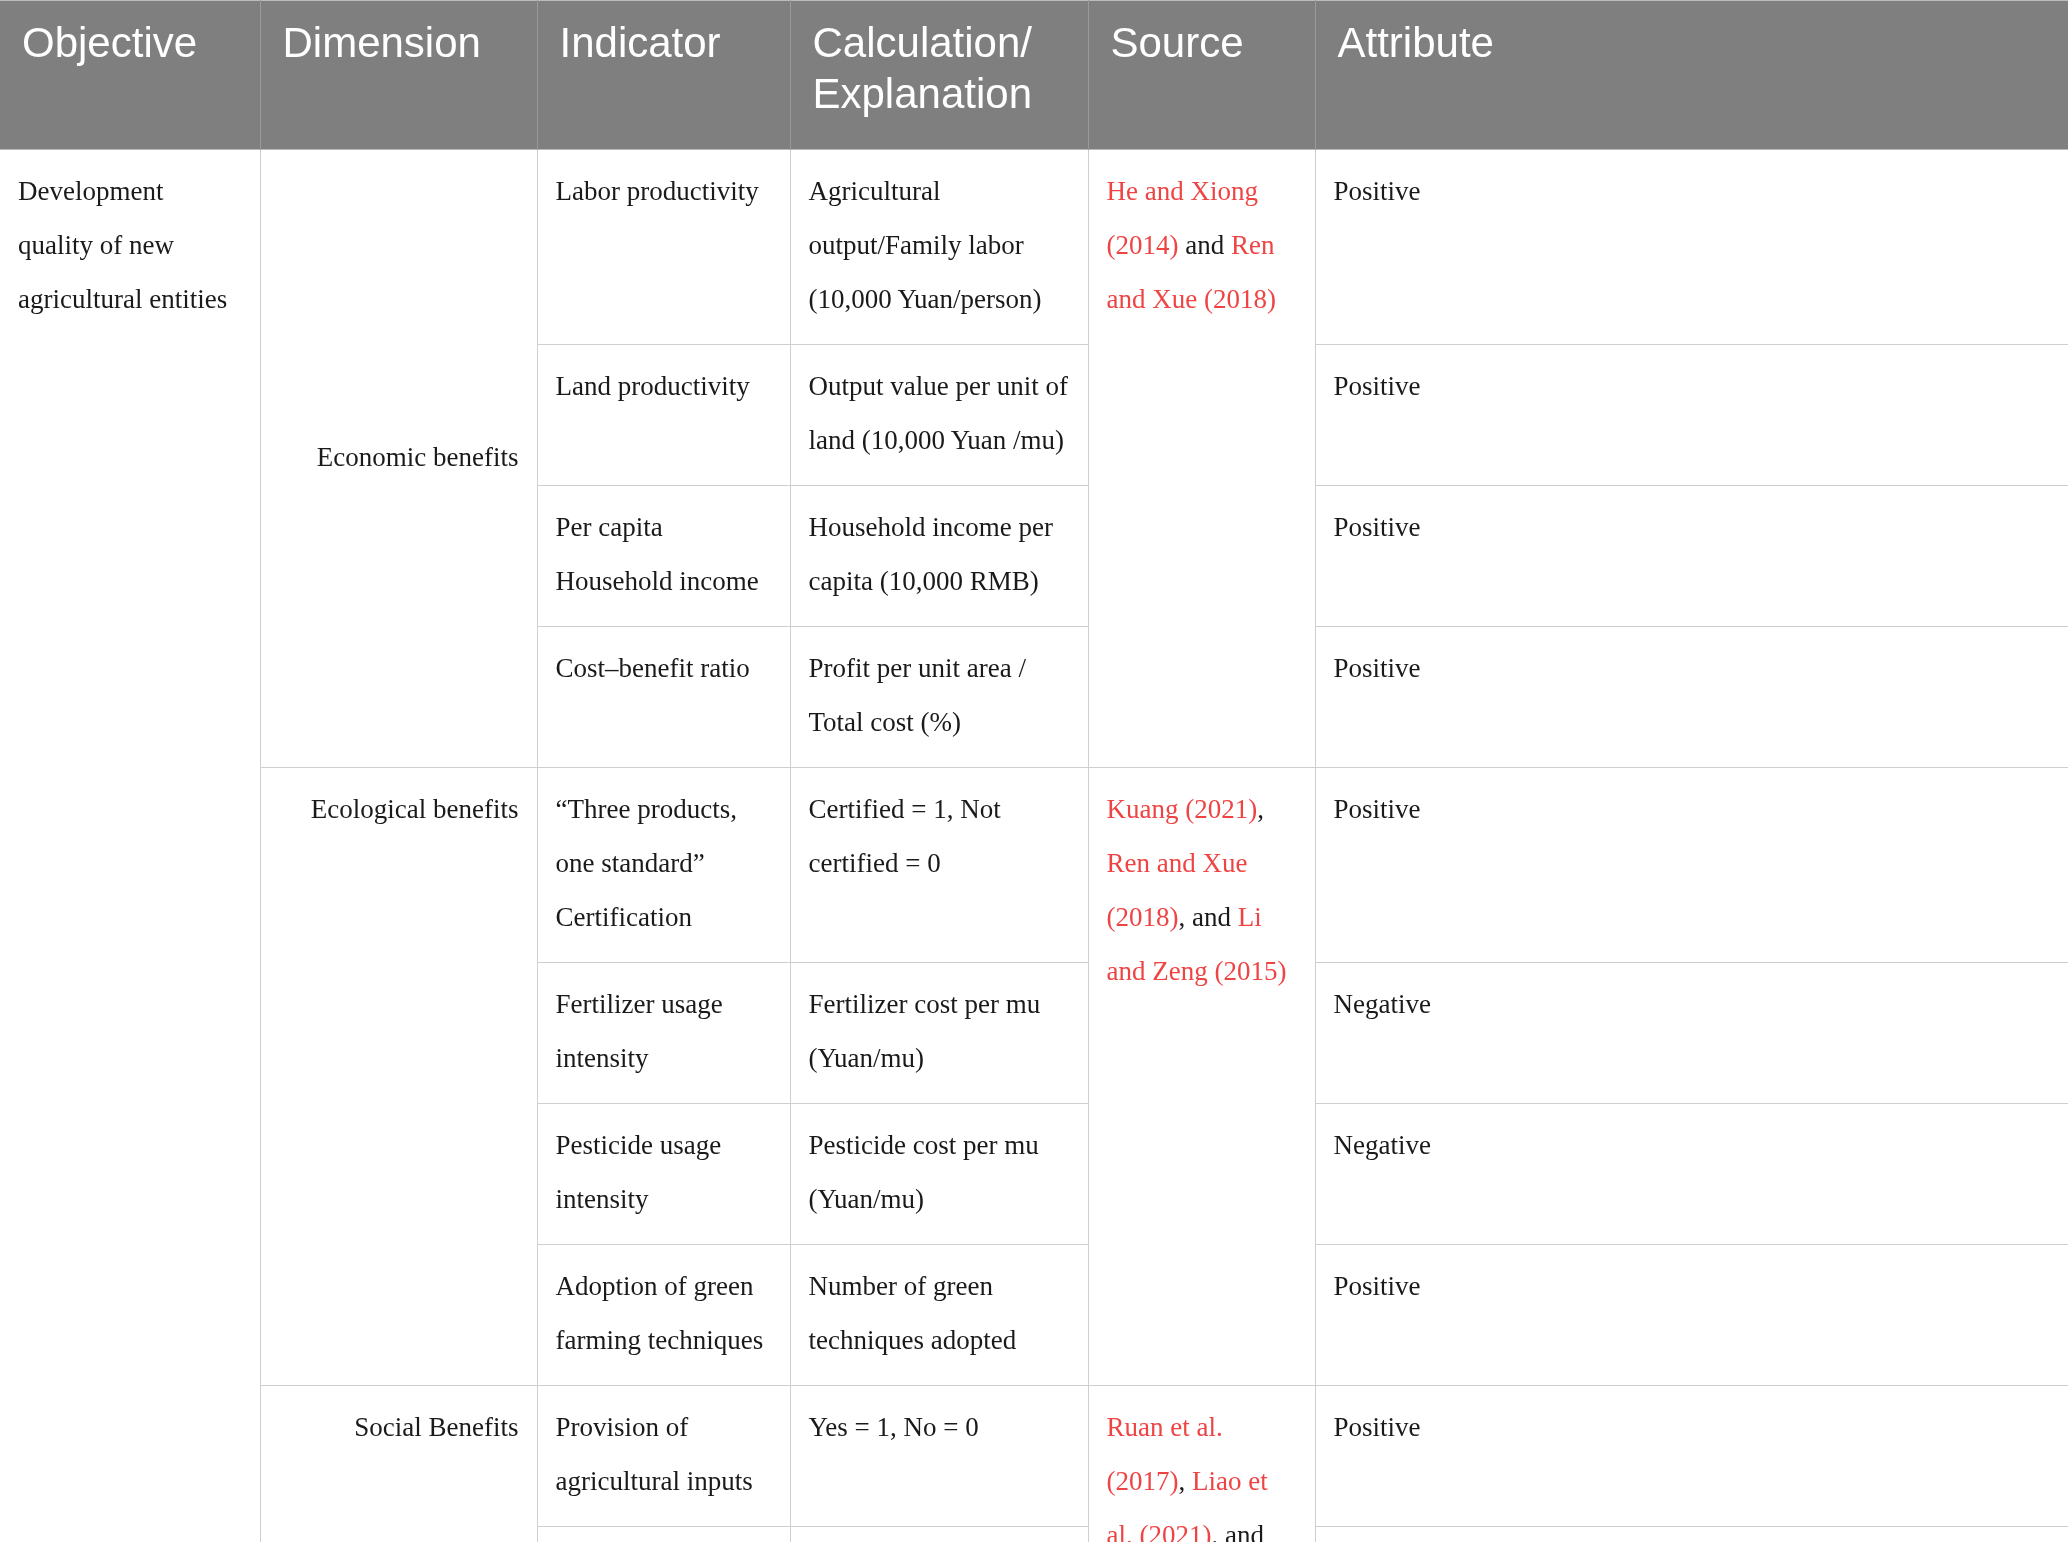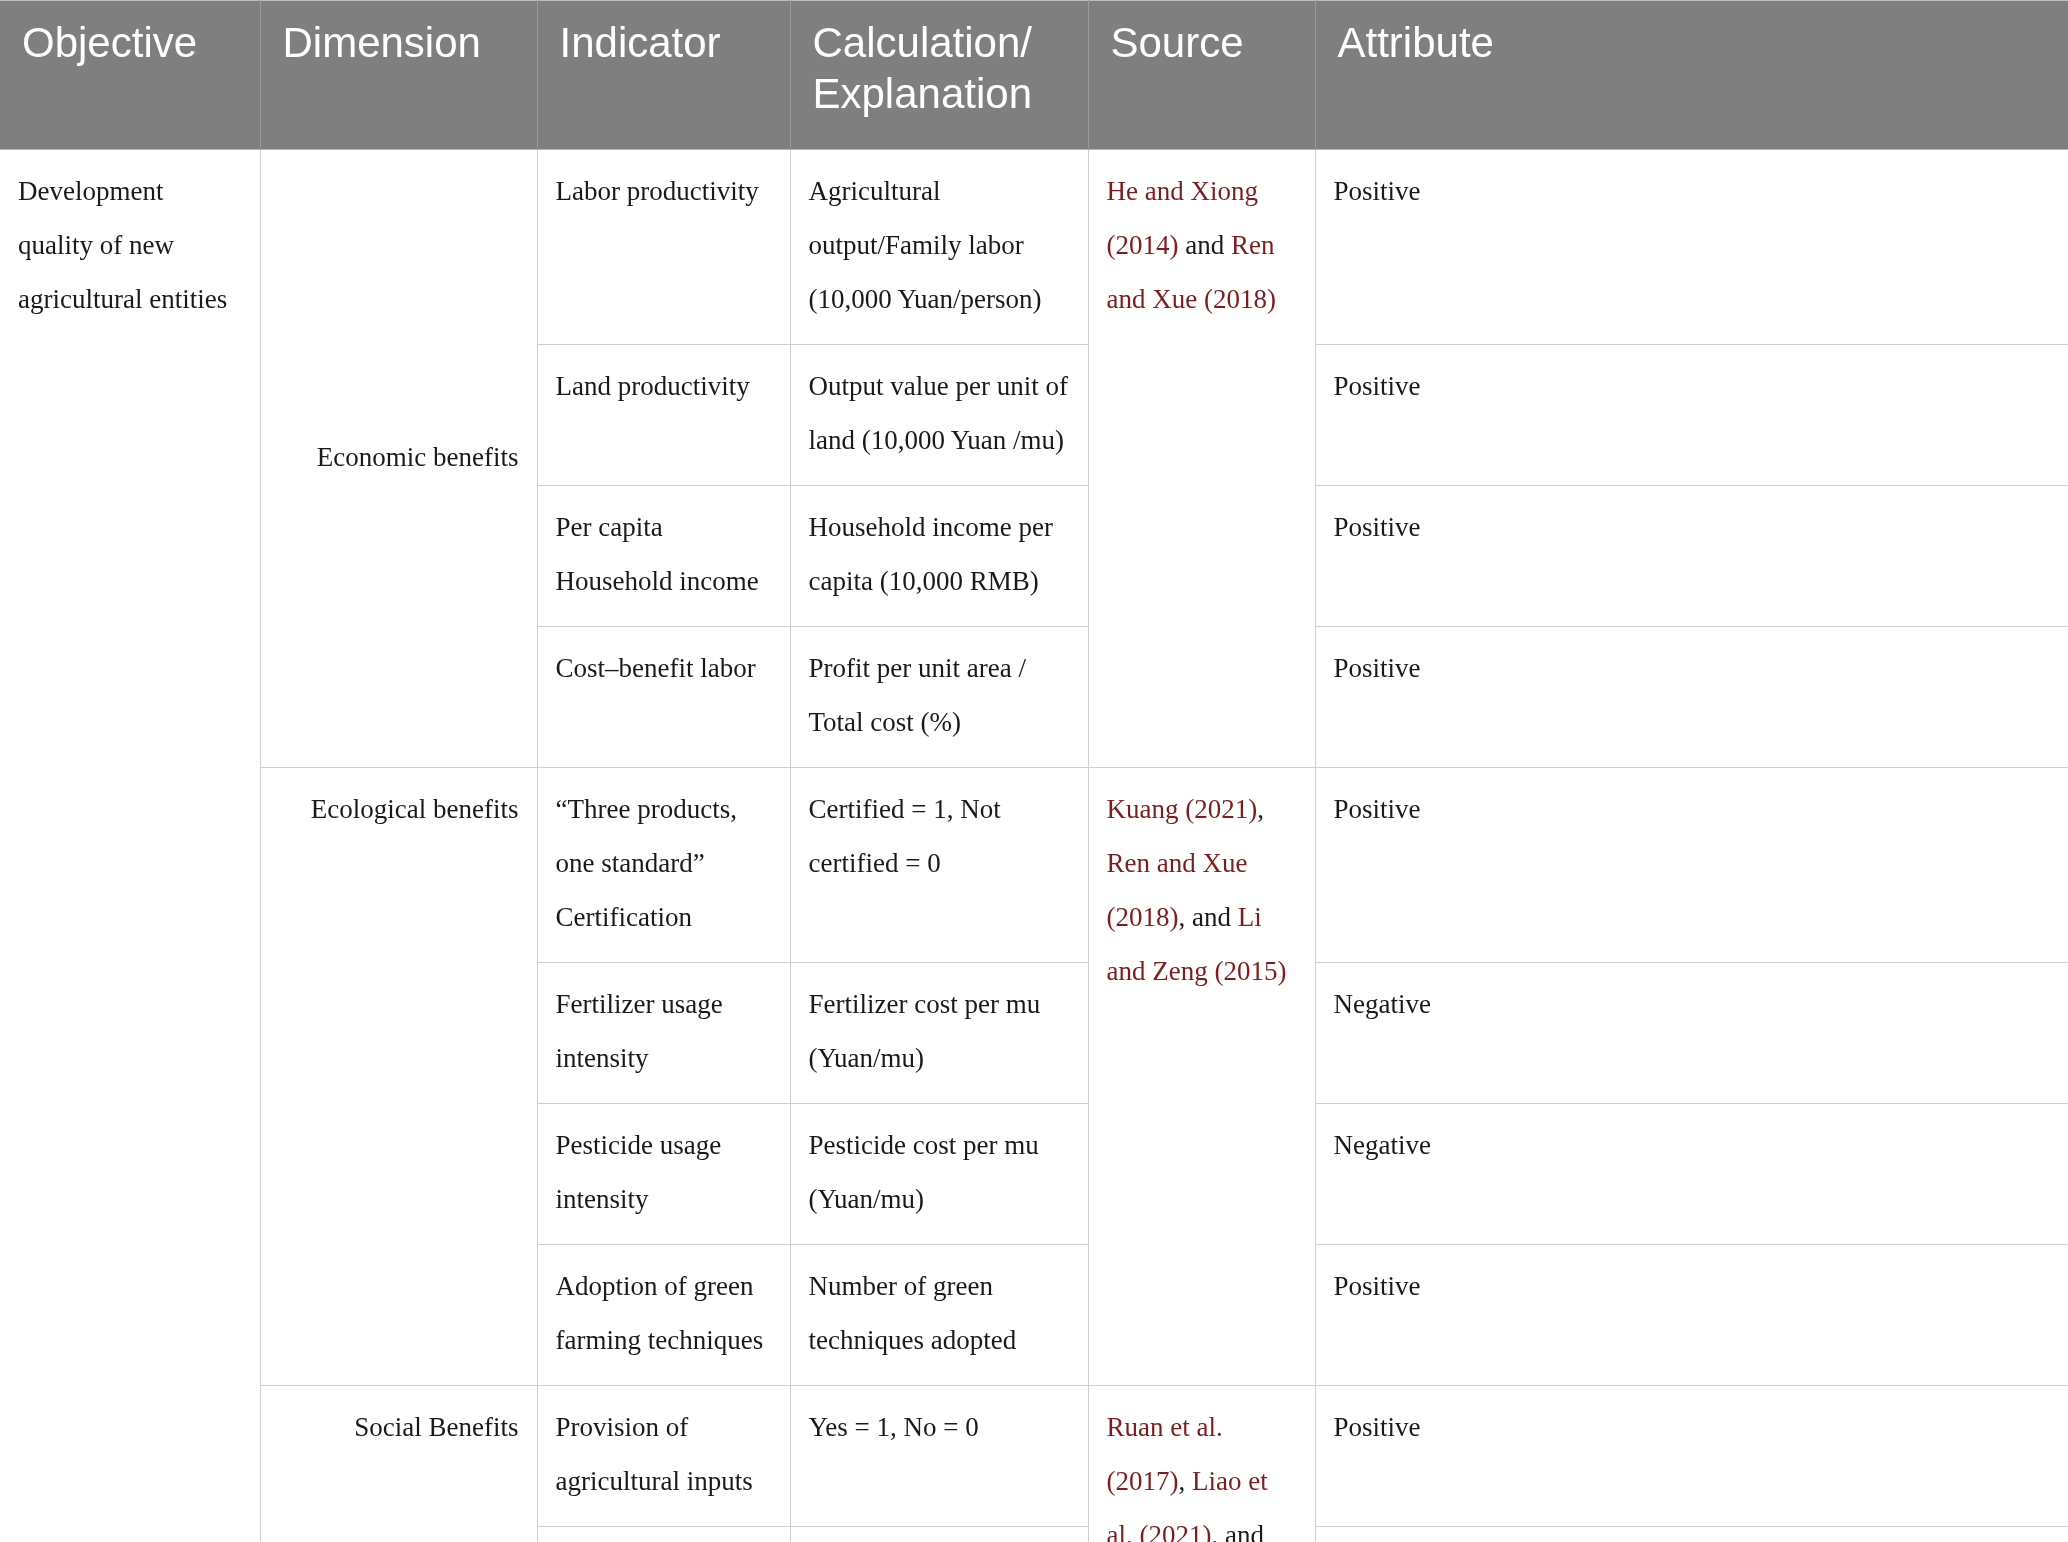--- a/index.html
+++ b/index.html
@@ -61,21 +61,21 @@
     border-bottom: 1px solid #cfcfcf;
   }
   tbody td.dimension-cell { vertical-align: middle; text-align: right; }
   tbody td.dimension-top { vertical-align: top; margin-top: 20px; }
   tbody td.objective-cell { vertical-align: top; }
   tbody tr.group-start > td { border-top: 1px solid #b9b9b9; }
 
   tbody tr:last-child > td {
     border-bottom: 2px solid #b9b9b9;
   }
-  .cite-green { color: #7f1d1d; }
+  .cite-green { color: #ef4444; }
   .plain { color: #1a1a1a; }
   .src-cell {
     line-height: 2.0;
   }
 </style>
 </head>
 <body>
 
 <div class="table-wrap">
   <table class="indicator-table">
@@ -113,21 +113,21 @@
           <td>Land productivity</td>
           <td>Output value per unit of land (10,000 Yuan /mu)</td>
           <td class="no-right">Positive</td>
         </tr>
         <tr>
           <td>Per capita Household income</td>
           <td>Household income per capita (10,000 RMB)</td>
           <td class="no-right">Positive</td>
         </tr>
         <tr>
-          <td>Cost–benefit labor</td>
+          <td>Cost–benefit ratio</td>
           <td>Profit per unit area / Total cost (%)</td>
           <td class="no-right">Positive</td>
         </tr>
         <tr class="group-start">
           <td class="dimension-cell dimension-top" rowspan="4">Ecological benefits</td>
           <td>“Three products, one standard” Certification</td>
           <td>Certified = 1, Not certified = 0</td>
           <td class="src-cell" rowspan="4"><span class="cite-green">Kuang (2021)</span><span class="plain">, </span><span class="cite-green">Ren and Xue (2018)</span><span class="plain">, and </span><span class="cite-green">Li and Zeng (2015)</span></td>
           <td class="no-right">Positive</td>
         </tr>

